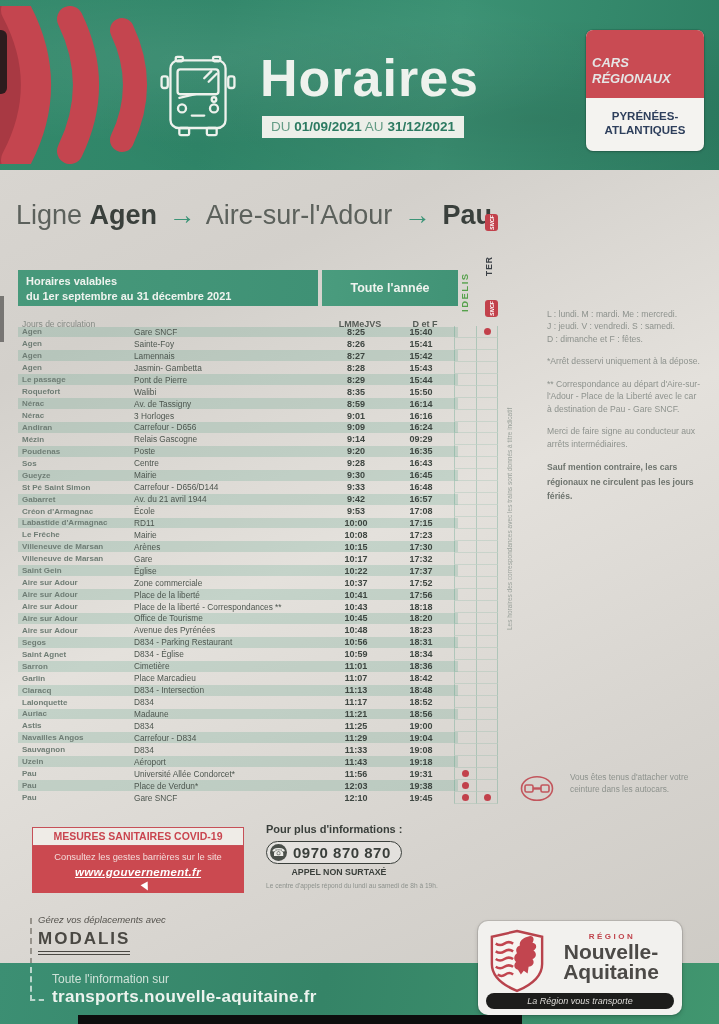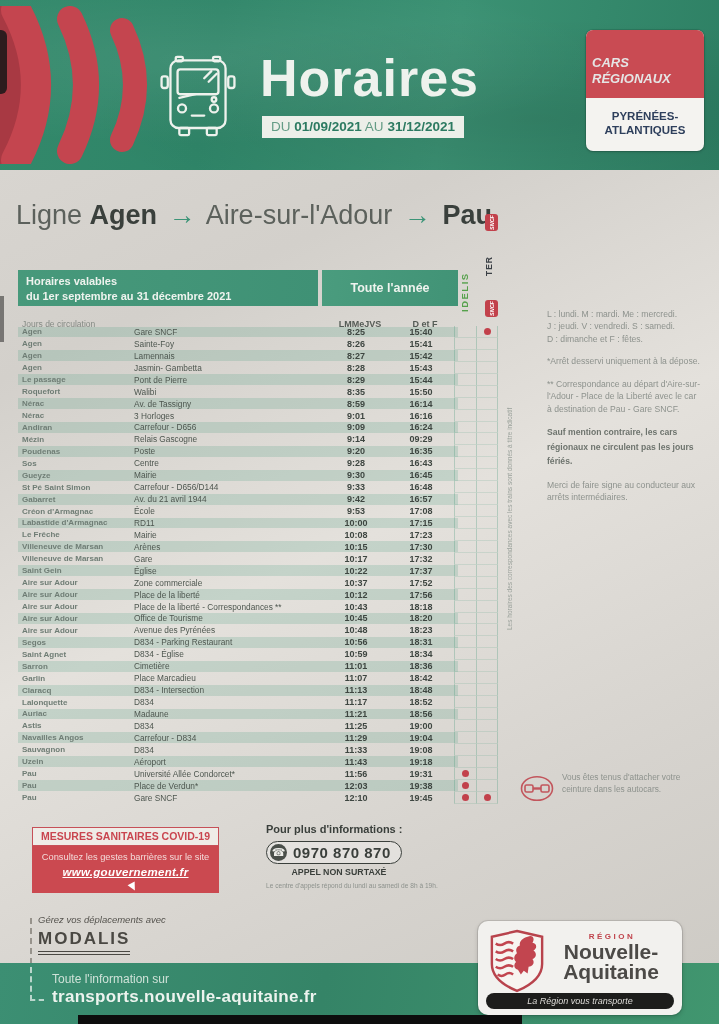--- a/index.html
+++ b/index.html
@@ -61,25 +61,25 @@
   .mini-sncf.s2{top:88px;}
   .mini-ter{position:absolute;left:26px;top:24px;width:15px;height:56px;writing-mode:vertical-rl;transform:rotate(180deg);
     font-size:8.5px;font-weight:bold;color:#3a3f45;letter-spacing:1px;text-align:center;}
   .rotnote{position:absolute;left:506px;top:330px;height:300px;writing-mode:vertical-rl;transform:rotate(180deg);
     font-size:6.5px;color:#9aa19b;overflow:hidden;}
   
   .legend{position:absolute;left:547px;top:308px;width:154px;font-size:8.6px;color:#8d928d;line-height:1.45;}
   .legend .blk{margin-bottom:10px;}
   .legend .bold{color:#6e746e;font-weight:bold;line-height:1.7;}
   
-  .seatbelt{position:absolute;left:520px;top:772px;width:186px;display:flex;gap:8px;align-items:flex-start;}
+  .seatbelt{position:absolute;left:520px;top:772px;width:186px;display:flex;gap:16px;align-items:flex-start;}
   .sb-icon{flex:none;margin-top:3px;}
   .sb-text{font-size:8.3px;color:#8d928d;line-height:1.4;}
   
-  .covid{position:absolute;left:32px;top:827px;width:187px;}
+  .covid{position:absolute;left:32px;top:827px;width:212px;}
   .covid-title{border:1px solid #c65058;background:#efecE7;background:#efece7;color:#c9454f;font-weight:bold;
     font-size:10.5px;text-align:center;padding:2px 0 3px 0;}
   .covid-body{background:#cb4950;color:#f3dbd9;text-align:center;font-size:9.3px;line-height:1.4;
     padding:5px 6px 13px 6px;position:relative;}
   .covid-url{display:block;color:#ffffff;font-weight:bold;font-size:11.5px;text-decoration:underline;letter-spacing:0.3px;font-style:italic;}
   .covid-cursor{position:absolute;left:52%;bottom:2px;width:0;height:0;border-left:4px solid transparent;
     border-right:4px solid transparent;border-top:8px solid #fff;transform:rotate(-28deg);}
   
   .info{position:absolute;left:266px;top:823px;width:200px;}
   .info-title{font-size:11px;font-weight:bold;color:#3a3f3b;margin-bottom:6px;}
@@ -364,21 +364,21 @@
         <span class="c-com">Aire sur Adour</span>
         <span class="c-stop">Zone commerciale</span>
         <span class="c-t">10:37</span>
         <span class="c-t c-t2">17:52</span>
         <span class="c-d"></span>
         <span class="c-d c-d2"></span>
       </div>
       <div class="trow shade">
         <span class="c-com">Aire sur Adour</span>
         <span class="c-stop">Place de la liberté</span>
-        <span class="c-t">10:12</span>
+        <span class="c-t">10:41</span>
         <span class="c-t c-t2">17:56</span>
         <span class="c-d"></span>
         <span class="c-d c-d2"></span>
       </div>
       <div class="trow">
         <span class="c-com">Aire sur Adour</span>
         <span class="c-stop">Place de la liberté - Correspondances **</span>
         <span class="c-t">10:43</span>
         <span class="c-t c-t2">18:18</span>
         <span class="c-d"></span>
@@ -525,22 +525,22 @@
   <div class="rotnote">Les horaires des correspondances avec les trains sont donnés à titre indicatif</div>
 
   <div class="legend">
     <div class="blk">
       <div>L : lundi. M : mardi. Me : mercredi.</div>
       <div>J : jeudi. V : vendredi. S : samedi.</div>
       <div>D : dimanche et F : fêtes.</div>
     </div>
     <div class="blk">*Arrêt desservi uniquement à la dépose.</div>
     <div class="blk">** Correspondance au départ d'Aire-sur-l'Adour - Place de la Liberté avec le car à destination de Pau - Gare SNCF.</div>
+    <div class="blk">Merci de faire signe au conducteur aux arrêts intermédiaires.</div>
     <div class="blk bold">Sauf mention contraire, les cars régionaux ne circulent pas les jours fériés.</div>
-    <div class="blk">Merci de faire signe au conducteur aux arrêts intermédiaires.</div>
   </div>
 
   <div class="seatbelt">
     <svg class="sb-icon" width="34" height="27" viewBox="0 0 34 27" fill="none" stroke="#c2555c" stroke-width="1.6">
       <ellipse cx="17" cy="13.5" rx="15.5" ry="11.8"></ellipse>
       <rect x="5" y="10" width="8" height="7" rx="1.5"></rect>
       <rect x="21" y="10" width="8" height="7" rx="1.5"></rect>
       <path d="M13 13.5 h8" stroke-width="2.4"></path>
     </svg>
     <div class="sb-text">Vous êtes tenus d'attacher votre ceinture dans les autocars.</div>

